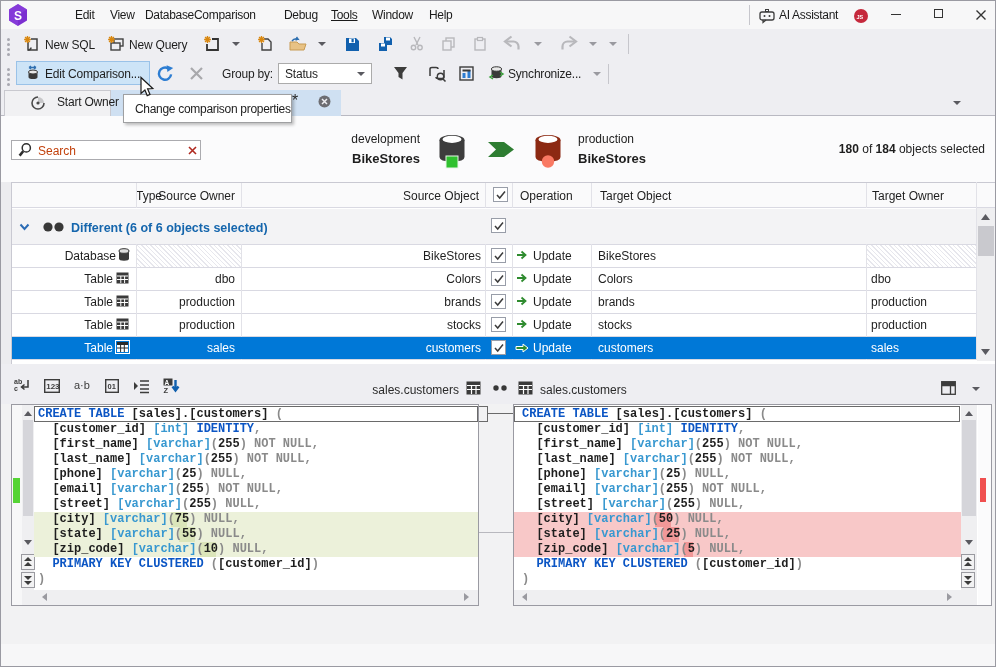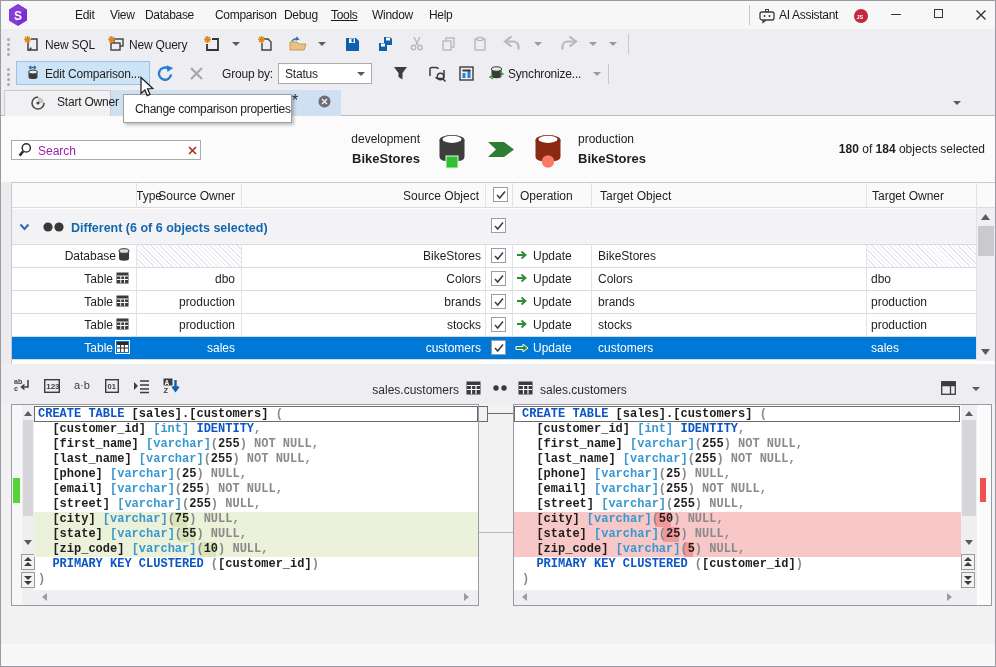--- a/index.html
+++ b/index.html
@@ -57,21 +57,21 @@
 <div id="menubar">
   <svg width="20" height="22" style="left:7px; top:3px;" viewBox="0 0 20 22">
     <polygon points="10,0 19,5.5 19,16.5 10,22 1,16.5 1,5.5" fill="#7b2fd0"></polygon>
     <polygon points="10,0 19,5.5 10,11 10,22 1,16.5 1,5.5" fill="#8e44e0" opacity="0.55"></polygon>
     <text x="10" y="15.5" font-size="12" font-weight="bold" fill="#fff" text-anchor="middle" font-family="Liberation Sans">S</text>
   </svg>
   <span class="mitem" style="left:52px;margin-top:40px;">File</span>
   <span class="mitem" style="left:74px;">Edit</span>
   <span class="mitem" style="left:109px;">View</span>
   <span class="mitem" style="left:144px;">Database</span>
-  <span class="mitem" style="left:214px;">Comparison</span>
+  <span class="mitem" style="left:193px;">Comparison</span>
   <span class="mitem" style="left:283px;">Debug</span>
   <span class="mitem" style="left:330px;text-decoration:underline;">Tools</span>
   <span class="mitem" style="left:371px;">Window</span>
   <span class="mitem" style="left:428px;">Help</span>
   <div class="vsep" style="left:748px; top:4px; height:20px;"></div>
   <svg width="16" height="14" style="left:758px; top:8px;" viewBox="0 0 16 14">
     <rect x="1" y="3" width="14" height="8" rx="2" fill="none" stroke="#3c3c3c" stroke-width="1.3"></rect>
     <circle cx="5.5" cy="7" r="1" fill="#3c3c3c"></circle>
     <circle cx="10.5" cy="7" r="1" fill="#3c3c3c"></circle>
     <path d="M4 11 L4 13.5 L7 11" fill="none" stroke="#3c3c3c" stroke-width="1.2"></path>
@@ -241,21 +241,21 @@
 <svg width="16" height="22" style="left:137px; top:76px; z-index:60;" viewBox="0 0 16 22">
   <path d="M3 0.5 L3 16.5 L6.9 13 L9.2 18.6 L12 17.4 L9.6 11.9 L14.8 11.6 Z" fill="#fff" stroke="#1a1a1a" stroke-width="1.2"></path>
 </svg>
 
 <div id="dochead">
   <div id="search">
     <svg width="14" height="15" style="left:6px; top:2px;" viewBox="0 0 14 15">
       <circle cx="8.3" cy="4.9" r="4.1" fill="none" stroke="#2e2e2e" stroke-width="1.5"></circle>
       <path d="M5.2 8.2 L1.6 12.6" stroke="#2e2e2e" stroke-width="2.6"></path>
     </svg>
-    <span class="abs" style="left:26px; top:3px; font-size:12px; color:#a21caf;">Search</span>
+    <span class="abs" style="left:26px; top:3px; font-size:12px; color:#c2410c;">Search</span>
     <svg width="9" height="9" style="left:176px; top:5px;" viewBox="0 0 9 9">
       <path d="M1 1 L8 8 M8 1 L1 8" stroke="#b02a20" stroke-width="1.6"></path>
     </svg>
   </div>
   <div class="txt" style="right:577px; top:16px; font-size:12px;">development</div>
   <div class="txt" style="right:577px; top:35px; font-size:13px; font-weight:bold;">BikeStores</div>
   <svg width="28" height="36" style="left:437px; top:17px;" viewBox="0 0 28 36">
     <path d="M1.5 7 V24 q0 4.5 12.5 4.5 t12.5 -4.5 V7" fill="#3d3d3d"></path>
     <ellipse cx="14" cy="7" rx="12.5" ry="5" fill="#3d3d3d"></ellipse>
     <ellipse cx="14" cy="6.3" rx="9.5" ry="3.6" fill="#fff"></ellipse>

